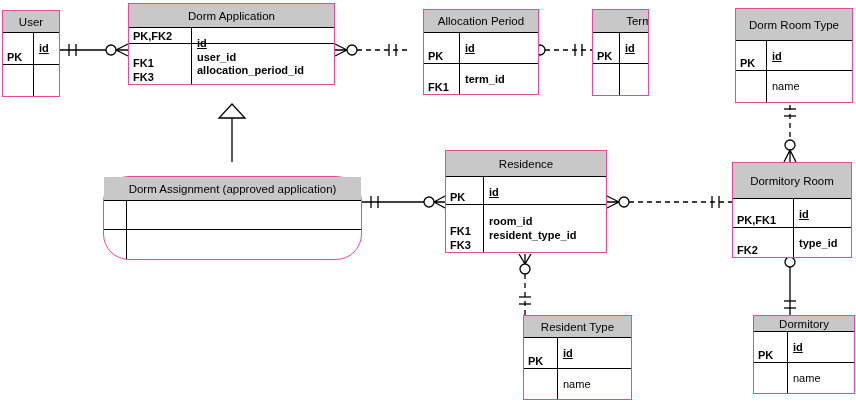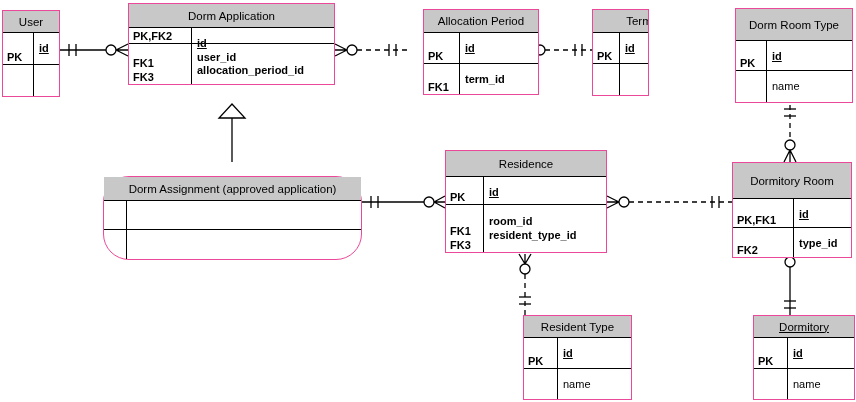--- a/index.html
+++ b/index.html
@@ -291,21 +291,21 @@
       <div class="ekey">
           <span></span>
         </div>
       <div class="eattr">
           <span class="plain">name</span>
         </div>
     </div>
   </div>
 
   <div class="entity" style="left:753px;top:315px;width:102px;--kw:34px;">
-    <div class="ehead" style="height:22px;text-decoration:underline;">Dormitory</div>
+    <div class="ehead" style="height:16px;">Dormitory</div>
     <div class="erow" style="height:31px;">
       <div class="ekey">
           <span>PK</span>
         </div>
       <div class="eattr">
           <span class="u">id</span>
         </div>
     </div>
     <div class="erow last" style="height:30px;">
       <div class="ekey">

